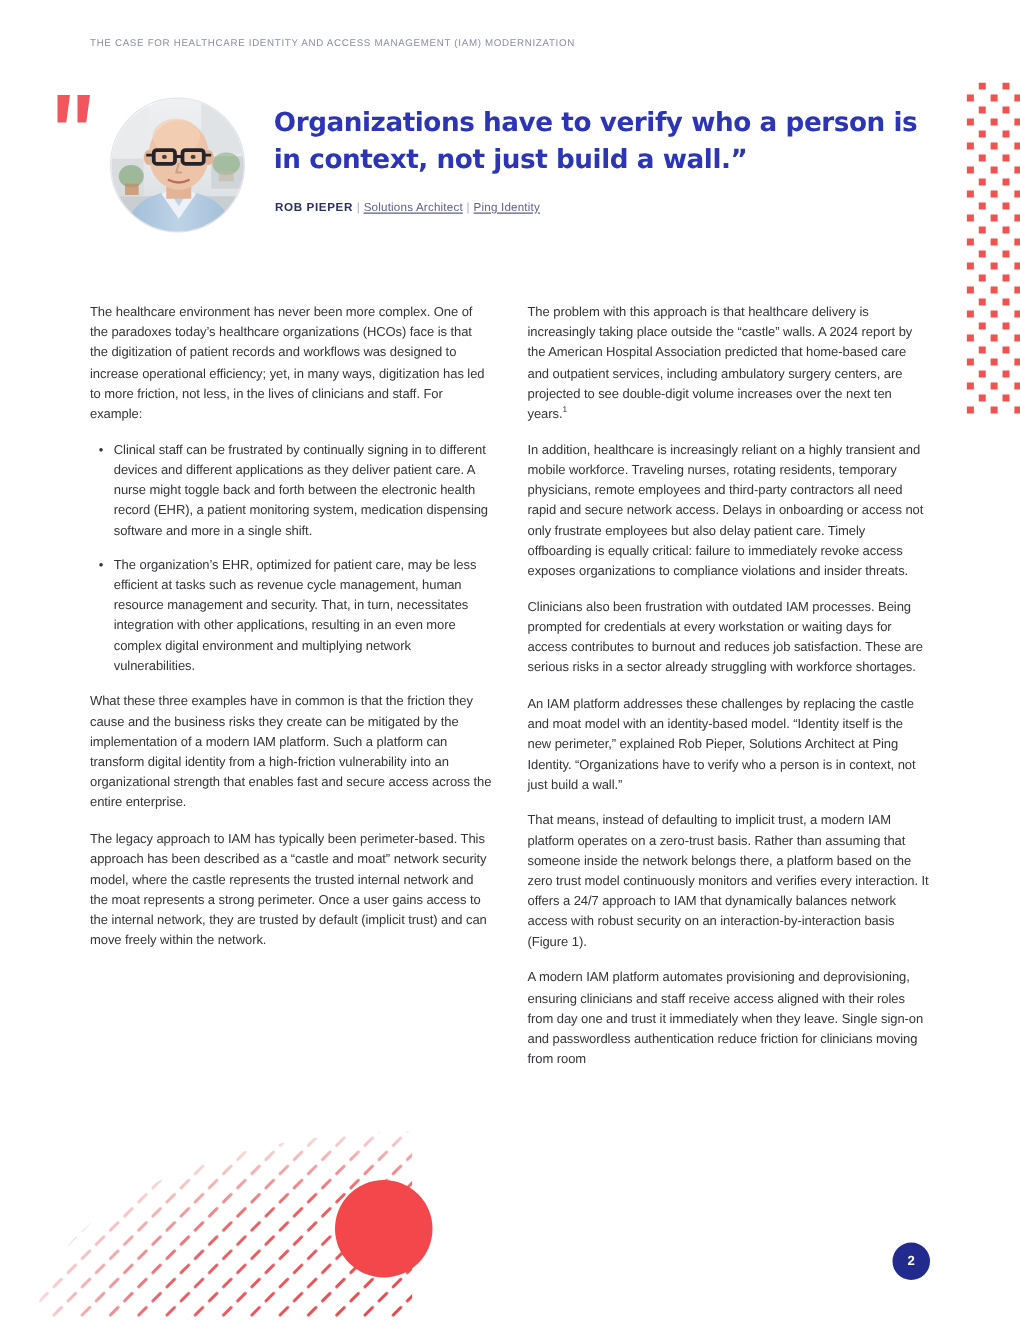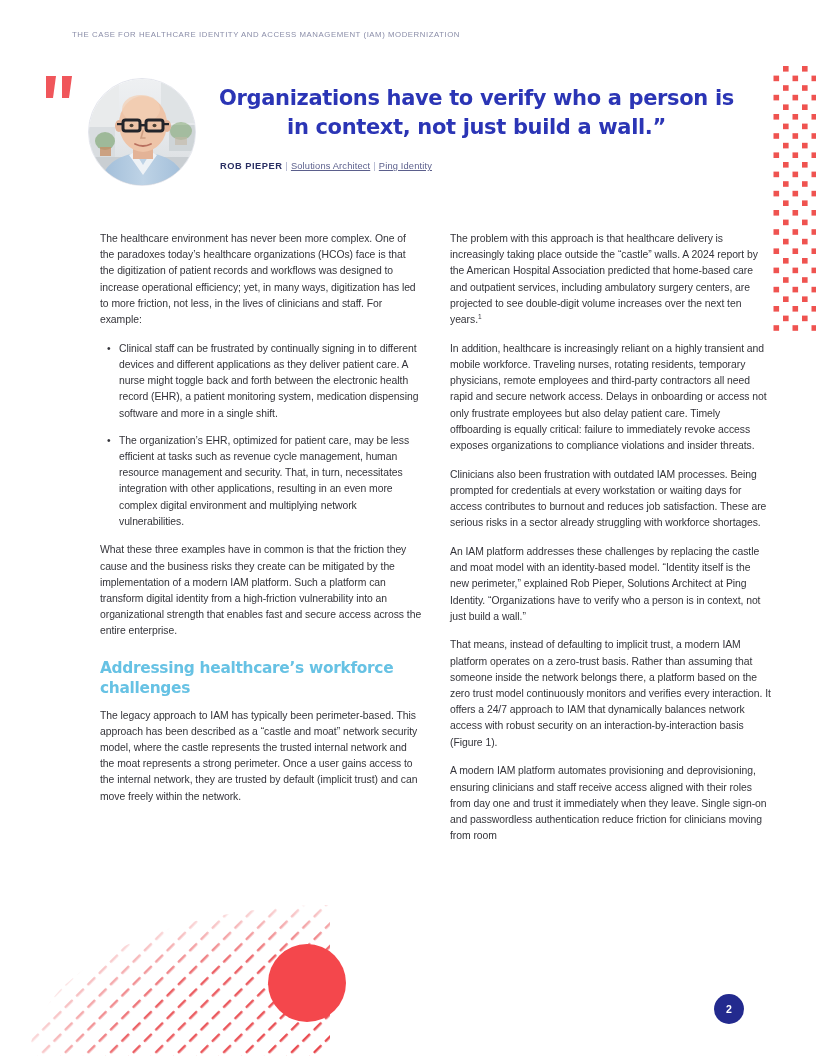--- a/index.html
+++ b/index.html
@@ -40,21 +40,20 @@
     height: 268px;
   }
 
   
   .quote-block {
     position: absolute;
     left: 44px;
     top: 72px;
     width: 690px;
     height: 120px;
-    text-align: center;
   }
   .quote-mark {
     position: absolute;
     left: 0px;
     top: 0px;
     width: 40px;
     height: 40px;
   }
   .portrait {
     position: absolute;
@@ -104,23 +103,22 @@
 
   
   .columns {
     position: absolute;
     left: 72px;
     top: 231px;
     width: 672px;
   }
   .col {
     position: absolute;
-    top: 0;
+    top: 12px;
     width: 322px;
-    margin-left: 28px;
   }
   .col-left  { left: 0px; }
   .col-right { left: 350px; }
 
   p.body, li.body {
     margin: 0 0 12.5px 0;
     font-family: "Liberation Sans", sans-serif;
     font-size: 10.4px;
     line-height: 16.2px;
     color: #34343a;
@@ -358,21 +356,20 @@
     <div class="col col-left">
       <p class="body">The healthcare environment has never been more complex. One of the paradoxes today’s healthcare organizations (HCOs) face is that the digitization of patient records and workflows was designed to increase operational efficiency; yet, in many ways, digitization has led to more friction, not less, in the lives of clinicians and staff. For example:</p>
 
       <ul class="bullets">
         <li class="body">Clinical staff can be frustrated by continually signing in to different devices and different applications as they deliver patient care. A nurse might toggle back and forth between the electronic health record (EHR), a patient monitoring system, medication dispensing software and more in a single shift.</li>
         <li class="body">The organization’s EHR, optimized for patient care, may be less efficient at tasks such as revenue cycle management, human resource management and security. That, in turn, necessitates integration with other applications, resulting in an even more complex digital environment and multiplying network vulnerabilities.</li>
       </ul>
 
       <p class="body">What these three examples have in common is that the friction they cause and the business risks they create can be mitigated by the implementation of a modern IAM platform. Such a platform can transform digital identity from a high-friction vulnerability into an organizational strength that enables fast and secure access across the entire enterprise.</p>
 
-      <h2 class="section-heading">Addressing healthcare’s workforce challenges</h2>
 
       <p class="body">The legacy approach to IAM has typically been perimeter-based. This approach has been described as a “castle and moat” network security model, where the castle represents the trusted internal network and the moat represents a strong perimeter. Once a user gains access to the internal network, they are trusted by default (implicit trust) and can move freely within the network.</p>
     </div>
 
     <div class="col col-right">
       <p class="body"><span>The problem with this approach is that healthcare delivery is increasingly taking place outside the “castle” walls. A 2024 report by the American Hospital Association predicted that home-based care and outpatient services, including ambulatory surgery centers, are projected to see double-digit volume increases over the next ten years.</span><sup class="footnote-ref">1</sup></p>
 
       <p class="body">In addition, healthcare is increasingly reliant on a highly transient and mobile workforce. Traveling nurses, rotating residents, temporary physicians, remote employees and third-party contractors all need rapid and secure network access. Delays in onboarding or access not only frustrate employees but also delay patient care. Timely offboarding is equally critical: failure to immediately revoke access exposes organizations to compliance violations and insider threats.</p>
 
       <p class="body">Clinicians also been frustration with outdated IAM processes. Being prompted for credentials at every workstation or waiting days for access contributes to burnout and reduces job satisfaction. These are serious risks in a sector already struggling with workforce shortages.</p>

